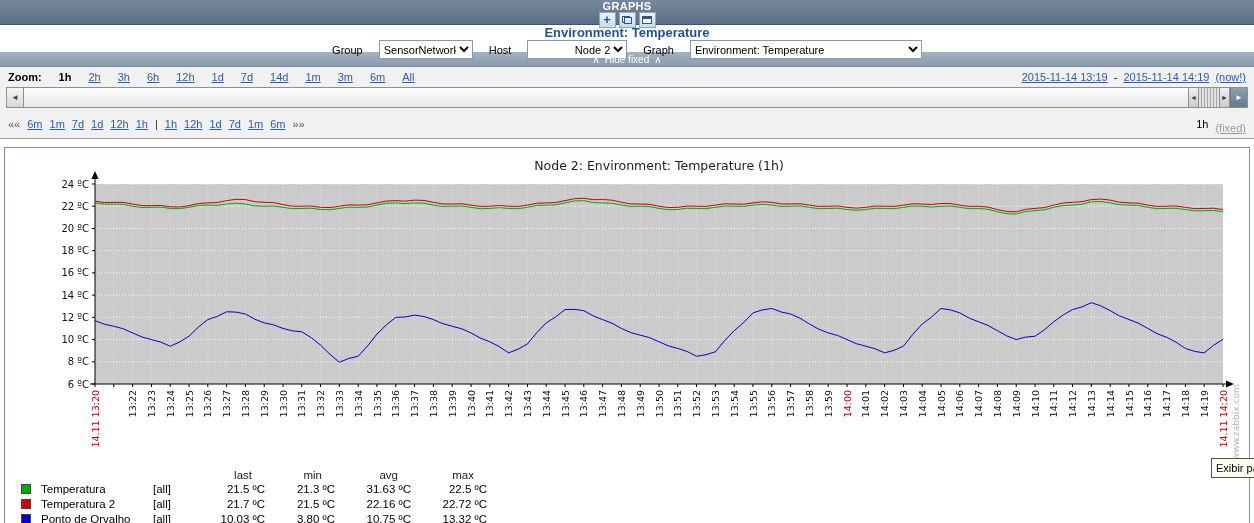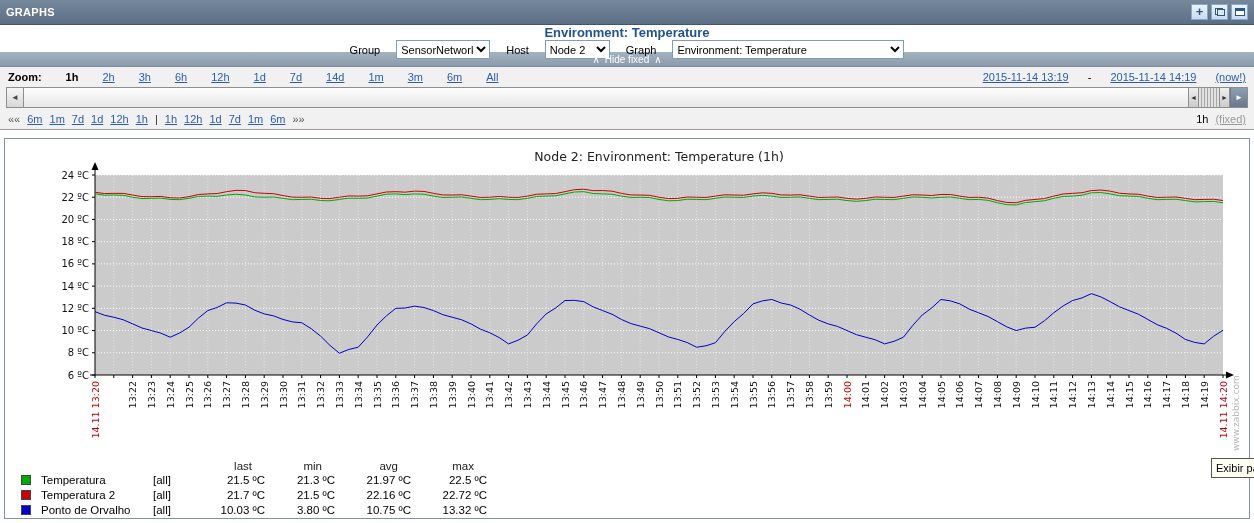--- a/index.html
+++ b/index.html
@@ -3,21 +3,21 @@
 <meta charset="utf-8">
 <style>
   * { margin:0; padding:0; box-sizing:border-box; }
   html,body { width:1254px; height:523px; overflow:hidden; background:#fff;
               font-family:"Liberation Sans", sans-serif; }
   a { cursor:pointer; }
 
   
   .titlebar { height:25px; background:linear-gradient(#76889c,#5b6e83);
               border-bottom:1px solid #42546a; display:flex; align-items:center;
-              justify-content:space-between; padding:0 6px; }
+              padding:0 6px;flex-direction:column; }
   .titlebar-title { color:#fff; font-weight:bold; font-size:11px; letter-spacing:.3px; }
   .wicons { display:flex; gap:3px; }
   .wicon { width:17px; height:16px; background:linear-gradient(#eaf3fb,#c7dcf0);
            border:1px solid #89a7c6; display:flex; align-items:center; justify-content:center;
            cursor:pointer; }
   .wicon .plus { color:#2d5681; font-size:13px; font-weight:bold; line-height:10px; }
   .win-shape { position:relative; width:10px; height:8px; }
   .win-shape::before { content:""; position:absolute; left:0; top:0; width:6px; height:5px;
                        border:1px solid #2d5681; background:#fff; }
   .win-shape::after  { content:""; position:absolute; right:0; bottom:0; width:6px; height:5px;
@@ -25,35 +25,35 @@
   .full-shape { width:10px; height:8px; border:1px solid #2d5681; border-top:3px solid #2d5681;
                 background:#fff; }
 
   
   .header2 { height:27px; background:#fff; display:flex; align-items:center;
              justify-content:space-between; padding:0 7px;flex-direction:column; }
   .page-title { color:#1f5195; font-weight:bold; font-size:13px; }
   .controls { display:flex; align-items:center; gap:16px; font-size:11px; color:#000; }
   select { font-family:inherit; font-size:11px; height:19px; border:1px solid #7f9db9;
            background:#fff; }
-  .sel-group { width:94px; } .sel-host { width:65px; } .sel-graph { width:232px; }
+  .sel-group { width:94px; } .sel-host { width:100px;text-align:right; } .sel-graph { width:232px; }
 
   
   .toggle { height:15px; background:linear-gradient(#a4b3c2,#8b9bab); color:#fff;
             font-size:10px; display:flex; align-items:center; justify-content:center;
             gap:5px; cursor:pointer; border-bottom:1px solid #7d8c9c; }
 
   
   .filter { background:#f1f1f1; border-bottom:1px solid #9b9b9b; }
   .zoomrow { display:flex; justify-content:space-between; align-items:center;
              padding:4px 8px 2px; font-size:11px; }
-  .zl { display:flex; gap:24px; align-items:center; }
+  .zl { display:flex; gap:17px; align-items:center; }
   .bold { font-weight:bold; }
   a.lnk { color:#2a5db0; text-decoration:underline; }
-  .dates { display:flex; gap:19px; align-items:center; font-size:11px; }
+  .dates { display:flex; gap:6px; align-items:center; font-size:11px; }
 
   .scrollrow { padding:2px 6px; }
   .sbar { position:relative; height:21px; border:1px solid #8e8e8e;
           background:linear-gradient(#fdfdfd,#e7e7e7); }
   .sbtn { position:absolute; top:0; width:17px; height:19px;
           background:linear-gradient(#f6f6f6,#d7d7d7); border-right:1px solid #8e8e8e;
           display:flex; align-items:center; justify-content:center; font-size:8px;
           color:#444; cursor:pointer; }
   .sbtn.left { left:0; }
   .sbtn.rightmost { right:0; border-right:none; border-left:1px solid #6d7d8e;
@@ -63,21 +63,21 @@
           border-left:1px solid #8e8e8e; border-right:1px solid #8e8e8e; font-size:7px;
           display:flex; align-items:center; justify-content:center; color:#333; }
   .th-grip { width:20px; height:19px;
              background:repeating-linear-gradient(90deg,#e2e2e2 0 2px,#a6a6a6 2px 3px); }
 
   .navrow { display:flex; justify-content:space-between; align-items:center;
             padding:3px 8px 4px; font-size:11px; }
   .nl { display:flex; gap:7px; align-items:center; }
   .arr { color:#555; cursor:pointer; }
   .sep { color:#333; }
-  .gray-link { color:#9a9a9a; text-decoration:underline; }
+  .gray-link { color:#9a9a9a; text-decoration:underline;margin-top:9px; }
   .period-val { color:#000; }
 
   
   .chartpanel { margin:8px 4px 0; border:1px solid #7e93a7; background:#fff;
                 height:381px; padding:4px 0 0 6px; position:relative; }
   svg text { font-family:"DejaVu Sans", sans-serif; }
 
   .legend { display:grid; grid-template-columns:20px 112px 44px 70px 70px 76px 76px;
             font-size:11.5px; line-height:14px; margin-left:10px; color:#000; }
   .legend .num { text-align:right; padding-right:2px; }
@@ -432,21 +432,21 @@
     <span class="hd">last</span>
     <span class="hd">min</span>
     <span class="hd">avg</span>
     <span class="hd">max</span>
 
     <span><span class="swatch" style="background: rgb(0, 170, 0);"></span></span>
     <span>Temperatura</span>
     <span>[all]</span>
     <span class="num">21.5 ºC</span>
     <span class="num">21.3 ºC</span>
-    <span class="num">21.97 ºC</span>
+    <span class="num">31.63 ºC</span>
     <span class="num">22.5 ºC</span>
 
     <span><span class="swatch" style="background: rgb(204, 0, 0);"></span></span>
     <span>Temperatura 2</span>
     <span>[all]</span>
     <span class="num">21.7 ºC</span>
     <span class="num">21.5 ºC</span>
     <span class="num">22.16 ºC</span>
     <span class="num">22.72 ºC</span>
 

